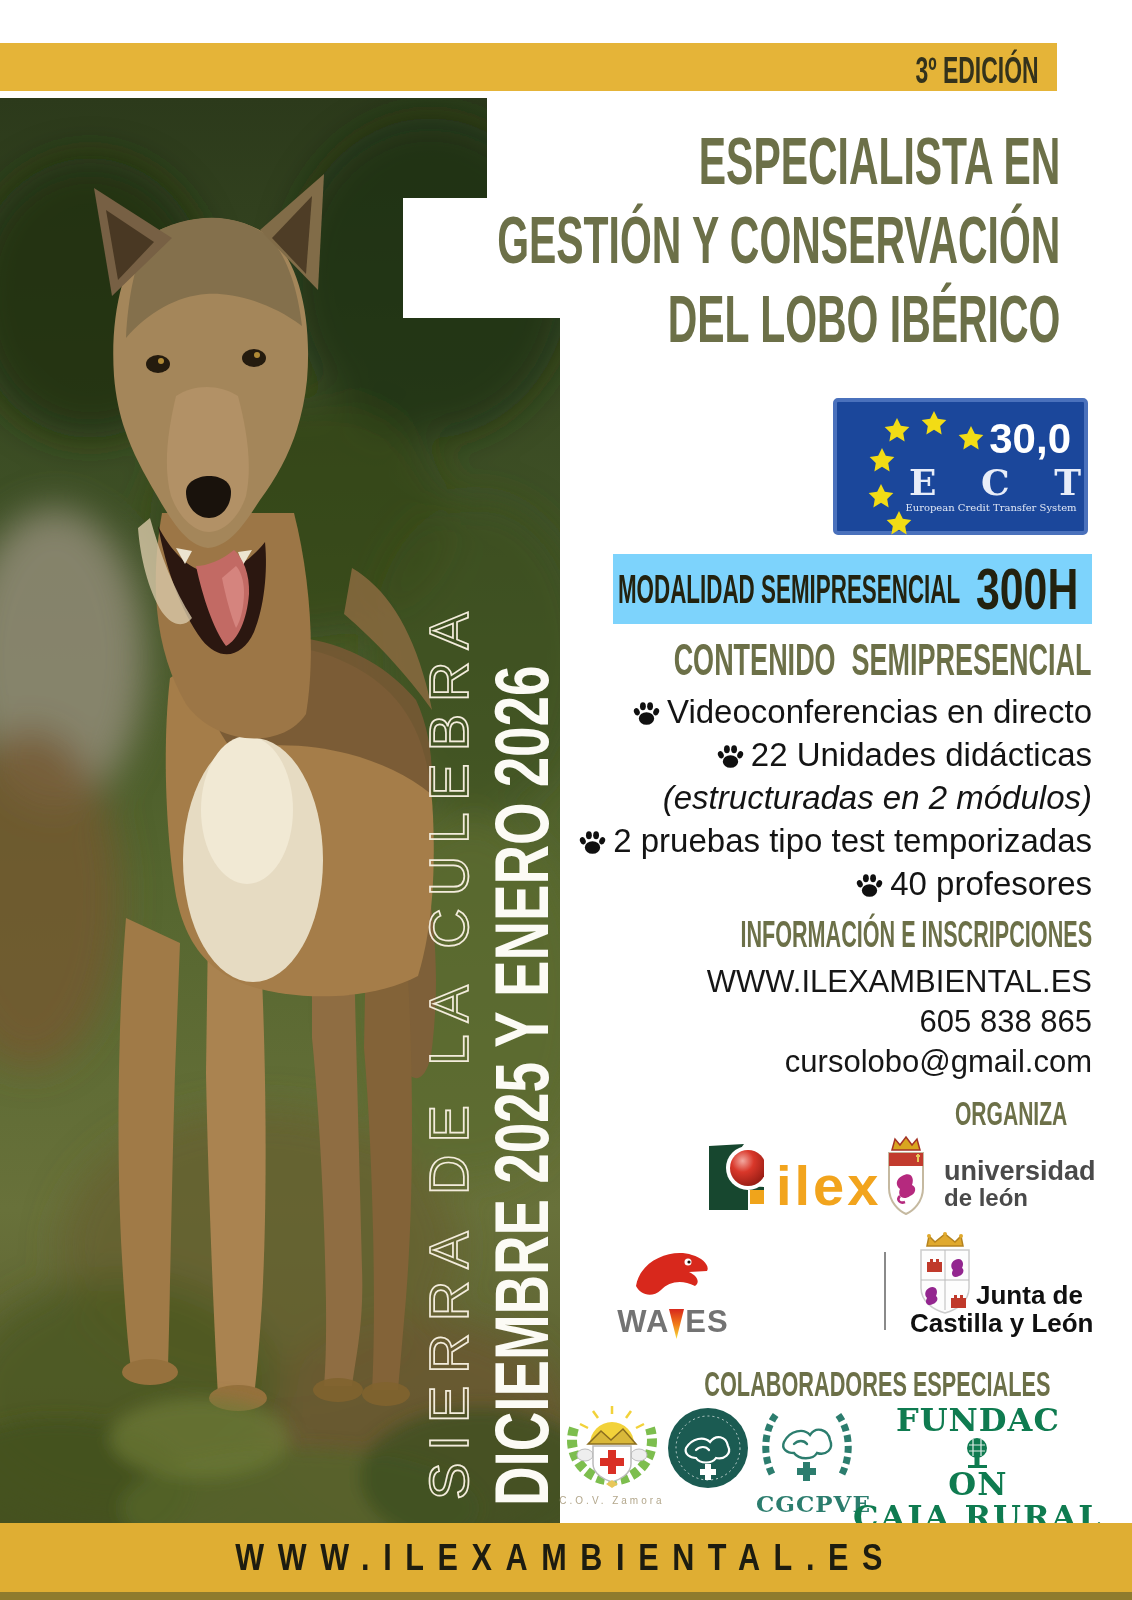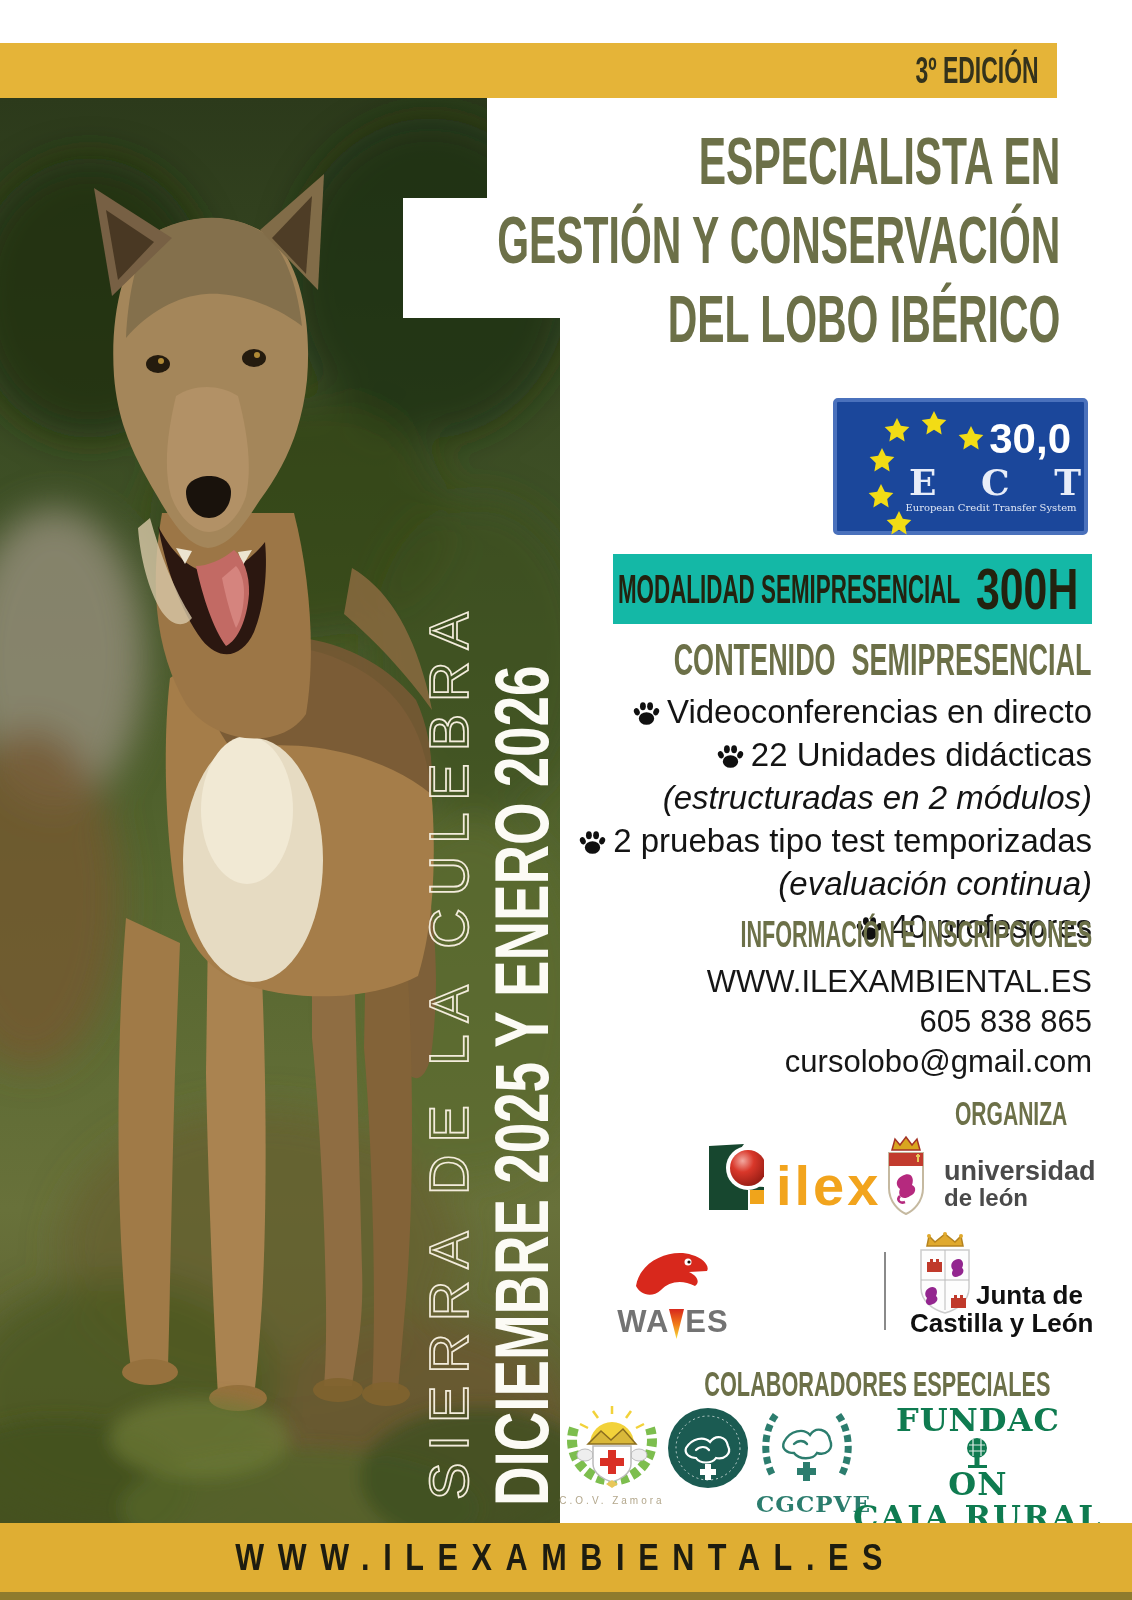--- a/index.html
+++ b/index.html
@@ -1,39 +1,39 @@
 <!DOCTYPE html>
 <html><head>
 <meta charset="utf-8">
 <style>
   html,body{margin:0;padding:0;background:#fff;}
   #poster{position:relative;width:1132px;height:1600px;background:#fff;overflow:hidden;
           font-family:"Liberation Sans",sans-serif;}
 
   
-  #topband{position:absolute;left:0;top:43px;width:1057px;height:55px;background:#E5B438;}
+  #topband{position:absolute;left:0;top:43px;width:1057px;height:48px;background:#E5B438;}
   #badge{position:absolute;right:18px;top:0;height:55px;line-height:55px;font-weight:bold;
          font-size:37px;color:#33321C;transform:scaleX(.62);transform-origin:100% 50%;white-space:nowrap;}
 
   
   #photo{position:absolute;left:0;top:98px;width:560px;height:1425px;}
   #photo svg{display:block;width:560px;height:1425px;}
   .notch{position:absolute;background:#ffffff;}
   #notch1{left:487px;top:98px;width:73px;height:104px;}
   #notch2{left:403px;top:198px;width:157px;height:120px;}
 
   
   #title{position:absolute;right:72px;top:122px;text-align:right;color:#6C7048;font-weight:bold;
          font-size:66px;line-height:79px;transform:scaleX(.62);transform-origin:100% 0;white-space:nowrap;}
 
   
   #ectsbox{position:absolute;left:833px;top:398px;}
 
   
-  #modban{position:absolute;left:613px;top:554px;width:479px;height:70px;background:#14b8a6;}
+  #modban{position:absolute;left:613px;top:554px;width:479px;height:70px;background:#7dd3fc;}
   #modban .lbl{position:absolute;right:132px;top:0;height:70px;line-height:70px;font-weight:bold;
                font-size:40px;color:#23220F;transform:scaleX(.56);transform-origin:100% 50%;white-space:nowrap;}
   #modban .hrs{position:absolute;right:14px;top:0;height:70px;line-height:70px;font-weight:bold;
                font-size:57px;color:#23220F;transform:scaleX(.75);transform-origin:100% 50%;}
 
   .olive-h{color:#6C7048;font-weight:bold;white-space:nowrap;}
   #contenido{position:absolute;right:40px;top:634px;font-size:45px;word-spacing:14px;
              transform:scaleX(.6);transform-origin:100% 0;}
   #list{position:absolute;right:40px;top:690px;text-align:right;font-size:33px;line-height:43px;color:#141414;}
   .paw-ico{width:27px;height:25px;fill:#101010;margin-right:7px;vertical-align:-3px;}
@@ -224,21 +224,20 @@
     <div><svg class="paw-ico">
           <use href="#paw"></use>
         </svg><span>Videoconferencias en directo</span></div>
     <div><svg class="paw-ico">
           <use href="#paw"></use>
         </svg><span>22 Unidades didácticas</span></div>
     <div class="it"><span>(estructuradas en 2 módulos)</span></div>
     <div><svg class="paw-ico">
           <use href="#paw"></use>
         </svg><span>2 pruebas tipo test temporizadas</span></div>
-    <div class="it"><span>(evaluación continua)</span></div>
     <div><svg class="paw-ico">
           <use href="#paw"></use>
         </svg><span>40 profesores</span></div>
   </div>
 
   <div id="infoh" class="olive-h">INFORMACIÓN E INSCRIPCIONES</div>
   <div id="contact">
     <div>WWW.ILEXAMBIENTAL.ES</div>
     <div>605 838 865</div>
     <div>cursolobo@gmail.com</div>

